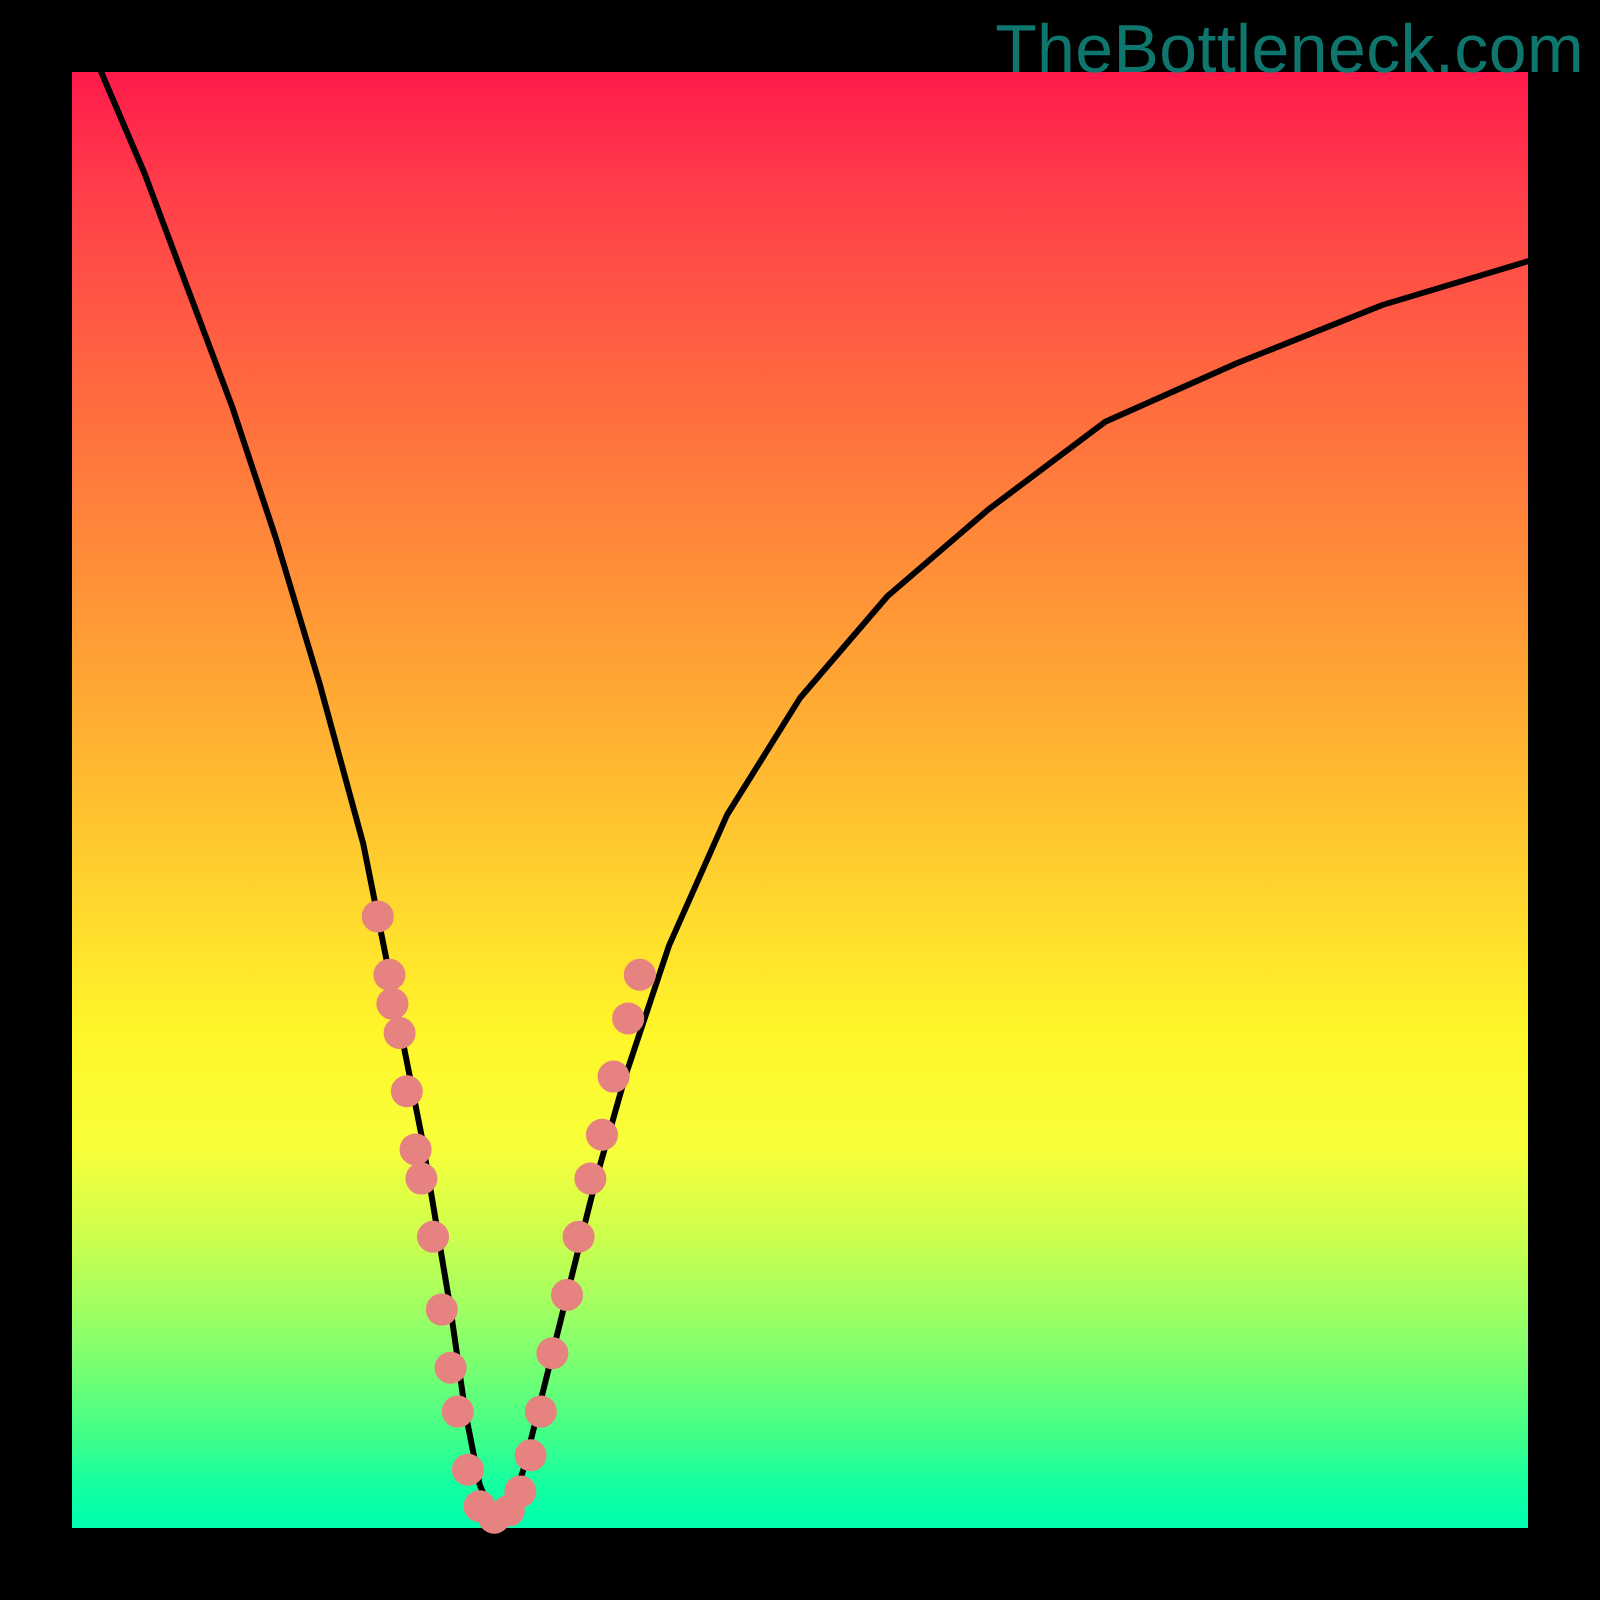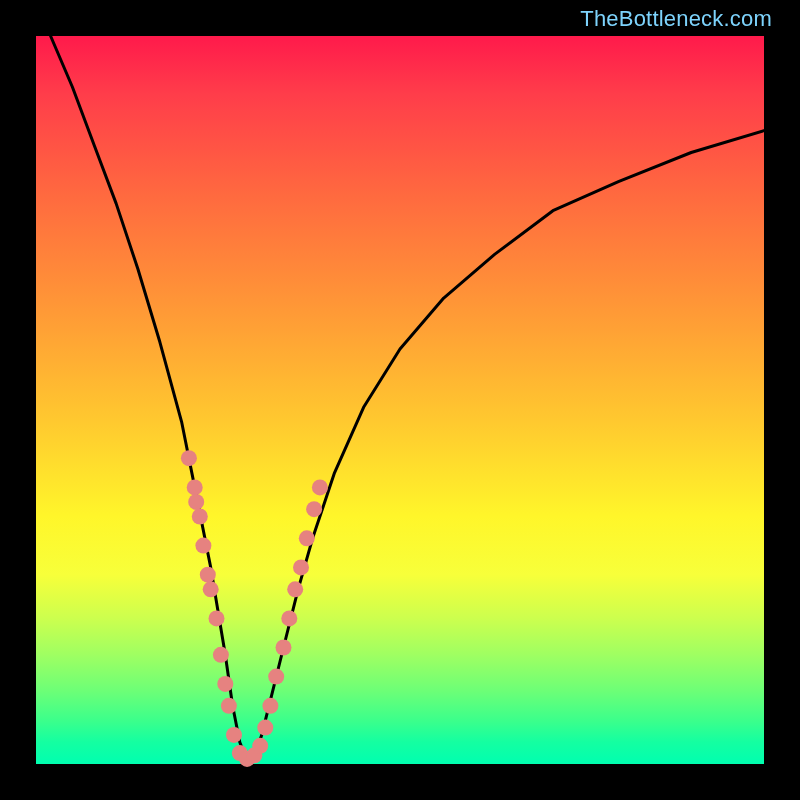--- a/index.html
+++ b/index.html
@@ -35,23 +35,23 @@
       #9fff62 85%,
       #6cff77 90%,
       #3cff8b 94%,
       #14ffa1 97%,
       #00ffb0 100%
     );
   }
   .watermark {
     position: absolute;
     top: 6px;
-    right: 28px;
-    color: #7dd3fc;
-    font-size: 22px;
+    right: 8px;
+    color: #0f766e;
+    font-size: 34px;
     font-weight: 500;
     letter-spacing: 0.2px;
     user-select: none;
   }
   svg.curve {
     position: absolute;
     left: 0; top: 0;
     width: 728px; height: 728px;
     overflow: visible;
   }

